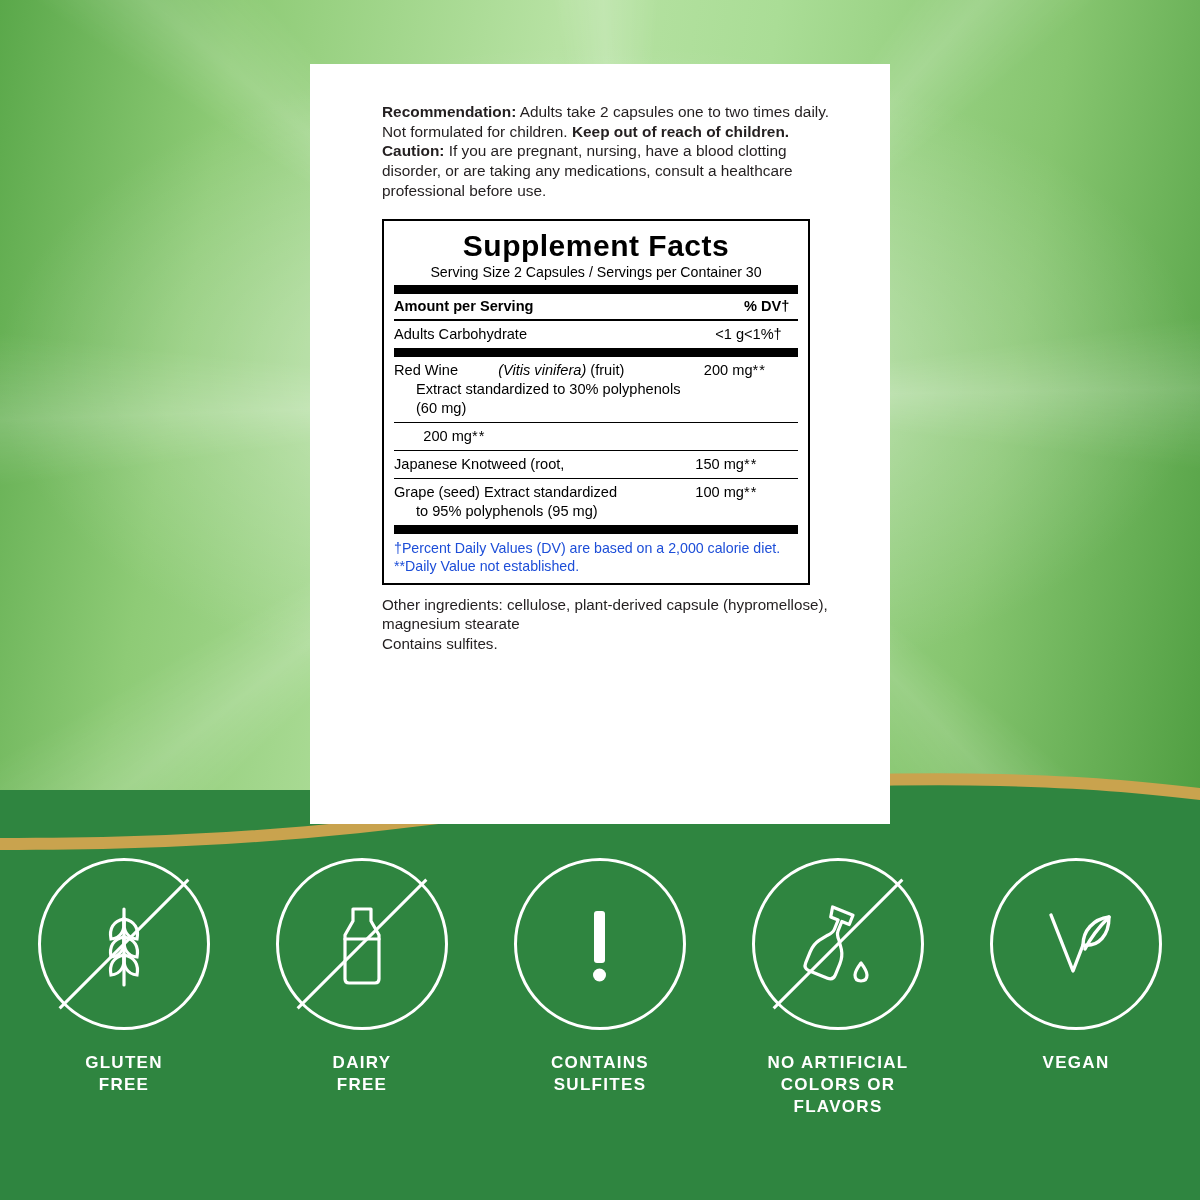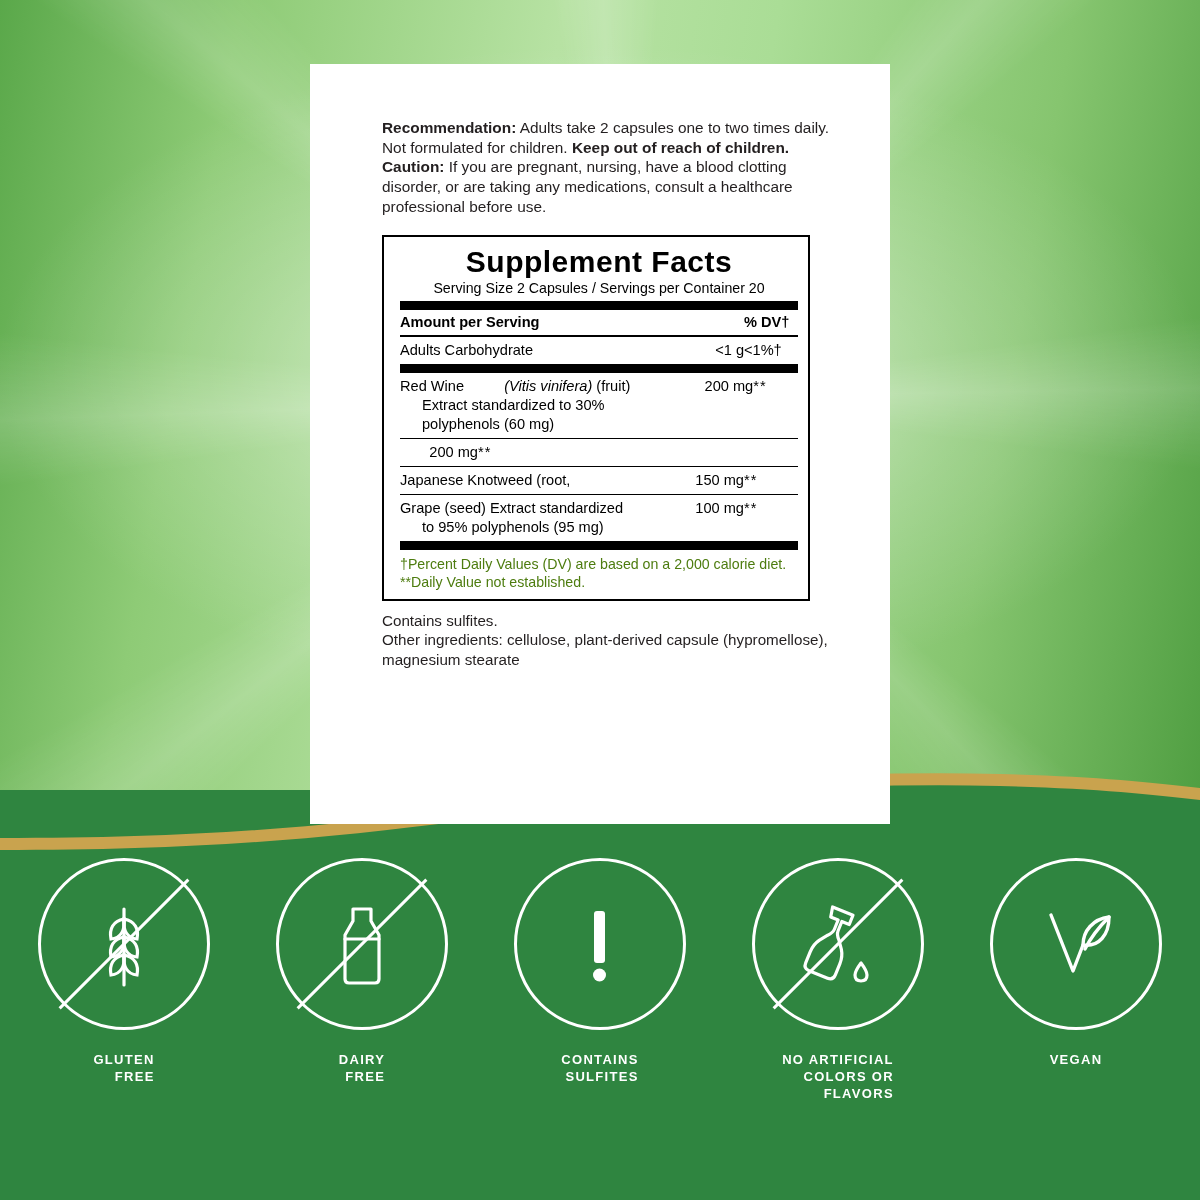--- a/index.html
+++ b/index.html
@@ -51,39 +51,39 @@
   
   #label-panel {
     position: absolute;
     left: 310px; top: 64px;
     width: 580px; height: 760px;
     background: #ffffff;
     z-index: 3;
   }
   #label-inner {
     position: absolute;
-    left: 72px; top: 54px;
+    left: 72px; top: 38px;
     width: 448px;
   }
 
   .rec-block {
     font-size: 15.4px;
     color: #231f20;
     line-height: 1.28;
   }
   .rec-block p { margin: 0 0 0 0; }
   .rec-block .lead { font-weight: bold; }
   .rec-block .strong { font-weight: bold; }
   .caution { margin-top: 2px; }
 
   
   #sf-box {
     margin-top: 18px;
     border: 2px solid #000;
-    padding: 6px 10px 7px 16px;
+    padding: 6px 10px 7px 10px;
     background: #fff;
     width: 428px;
   }
   #sf-title {
     text-align: center;
     font-size: 30px;
     letter-spacing: 0.5px;
     font-weight: bold;
     color: #000;
     line-height: 1.05;
@@ -111,21 +111,21 @@
   .sf-row .nm { flex: 1 1 auto; padding-right: 6px; }
   .sf-row .amt { width: 78px; text-align: right; white-space: nowrap; }
   .sf-row .dv { width: 54px; white-space: nowrap; }
   .sf-head { font-weight: bold; padding: 3px 0 3px 0; }
   .ital { font-style: italic; margin-left: 36px; }
   .ind { display: block; padding-left: 22px; }
   .star { font-size: 14.6px; vertical-align: top; letter-spacing: 1px; }
 
   #sf-foot {
     font-size: 14.2px;
-    color: #4d7c0f;
+    color: #1d4ed8;
     line-height: 1.3;
     padding-top: 5px;
   }
 
   #other-ing {
     margin-top: 10px;
     font-size: 15.2px;
     color: #231f20;
     line-height: 1.3;
   }
@@ -151,24 +151,24 @@
   .badge .ring {
     width: 172px; height: 172px;
     border: 3px solid #ffffff;
     border-radius: 50%;
     position: relative;
     display: flex; align-items: center; justify-content: center;
   }
   .badge .cap {
     margin-top: 22px;
     color: #ffffff;
-    font-size: 13px;
+    font-size: 17px;
     font-weight: bold;
     letter-spacing: 1.3px;
-    text-align: right;
+    text-align: center;
     line-height: 1.3;
     text-transform: uppercase;
   }
   .slash {
     position: absolute;
     left: 50%; top: 50%;
     width: 182px; height: 3px;
     background: #fff;
     transform: translate(-50%,-50%) rotate(-45deg);
   }
@@ -192,21 +192,21 @@
       <p>
         <span class="lead">Recommendation:</span><span> Adults take 2 capsules one to two times daily. Not formulated for children. </span><span class="strong">Keep out of reach of children.</span>
       </p>
       <p class="caution">
         <span class="lead">Caution:</span><span> If you are pregnant, nursing, have a blood clotting disorder, or are taking any medications, consult a healthcare professional before use.</span>
       </p>
     </div>
 
     <div id="sf-box">
       <div id="sf-title">Supplement Facts</div>
-      <div id="sf-serving">Serving Size 2 Capsules / Servings per Container 20</div>
+      <div id="sf-serving">Serving Size 2 Capsules / Servings per Container 30</div>
 
       <div class="rule-thick"></div>
 
       <div class="sf-row sf-head">
         <span class="nm">Amount per Serving</span>
         <span class="dv">% DV†</span>
       </div>
 
       <div class="rule-med"></div>
 
@@ -254,22 +254,22 @@
         <span class="amt">100 mg</span>
         <span class="dv star">**</span>
       </div>
 
       <div class="rule-thick"></div>
 
       <div id="sf-foot">†Percent Daily Values (DV) are based on a 2,000 calorie diet. **Daily Value not established.</div>
     </div>
 
     <div id="other-ing">
+      <p>Other ingredients: cellulose, plant-derived capsule (hypromellose), magnesium stearate</p>
       <p id="contains-sulf">Contains sulfites.</p>
-      <p>Other ingredients: cellulose, plant-derived capsule (hypromellose), magnesium stearate</p>
     </div>
 
   </div>
 </div>
 
 <div id="badges">
 
   <div class="badge">
     <div class="ring">
       <svg width="110" height="110" viewBox="0 0 110 110">

